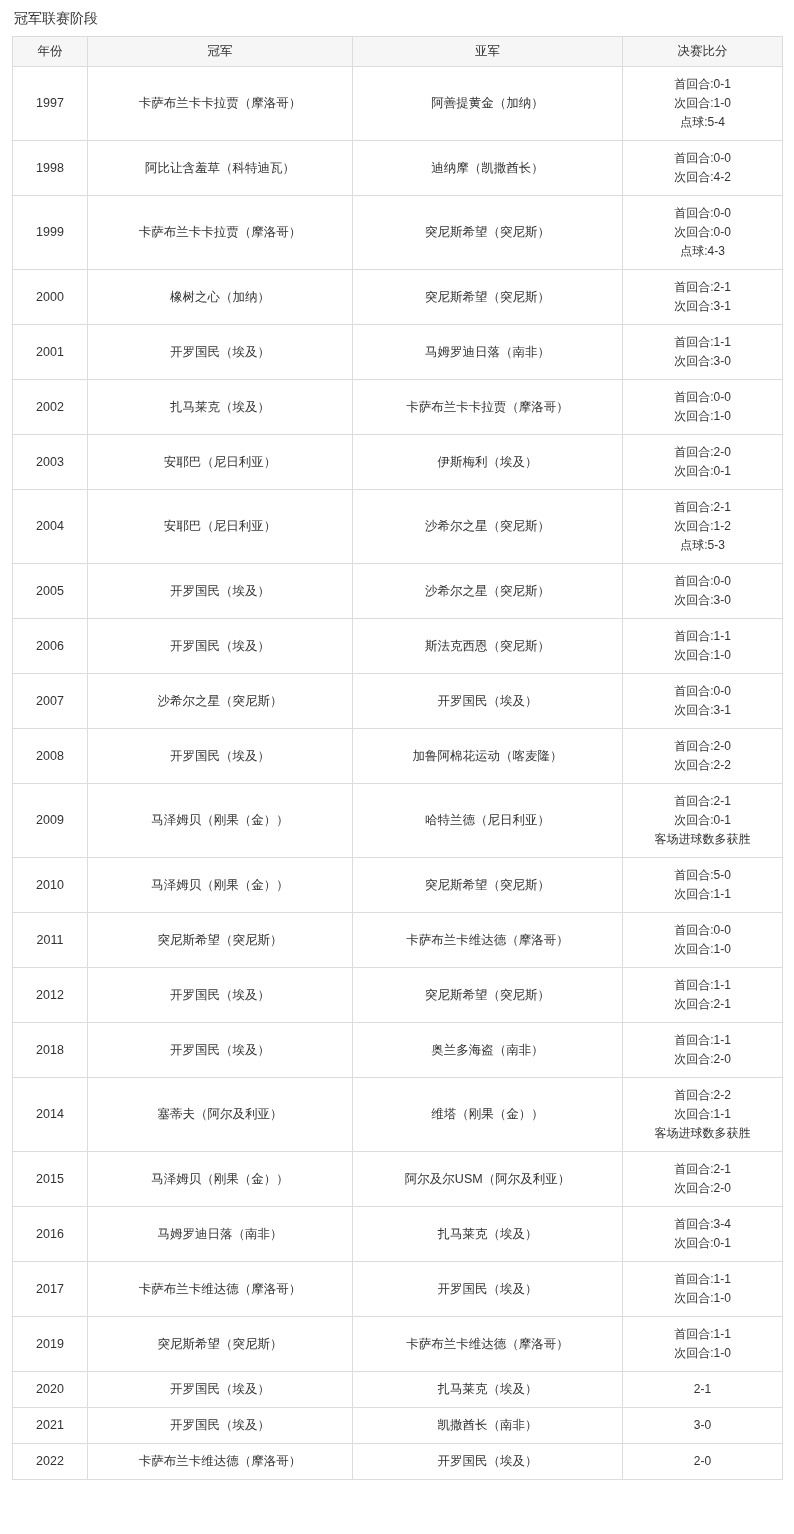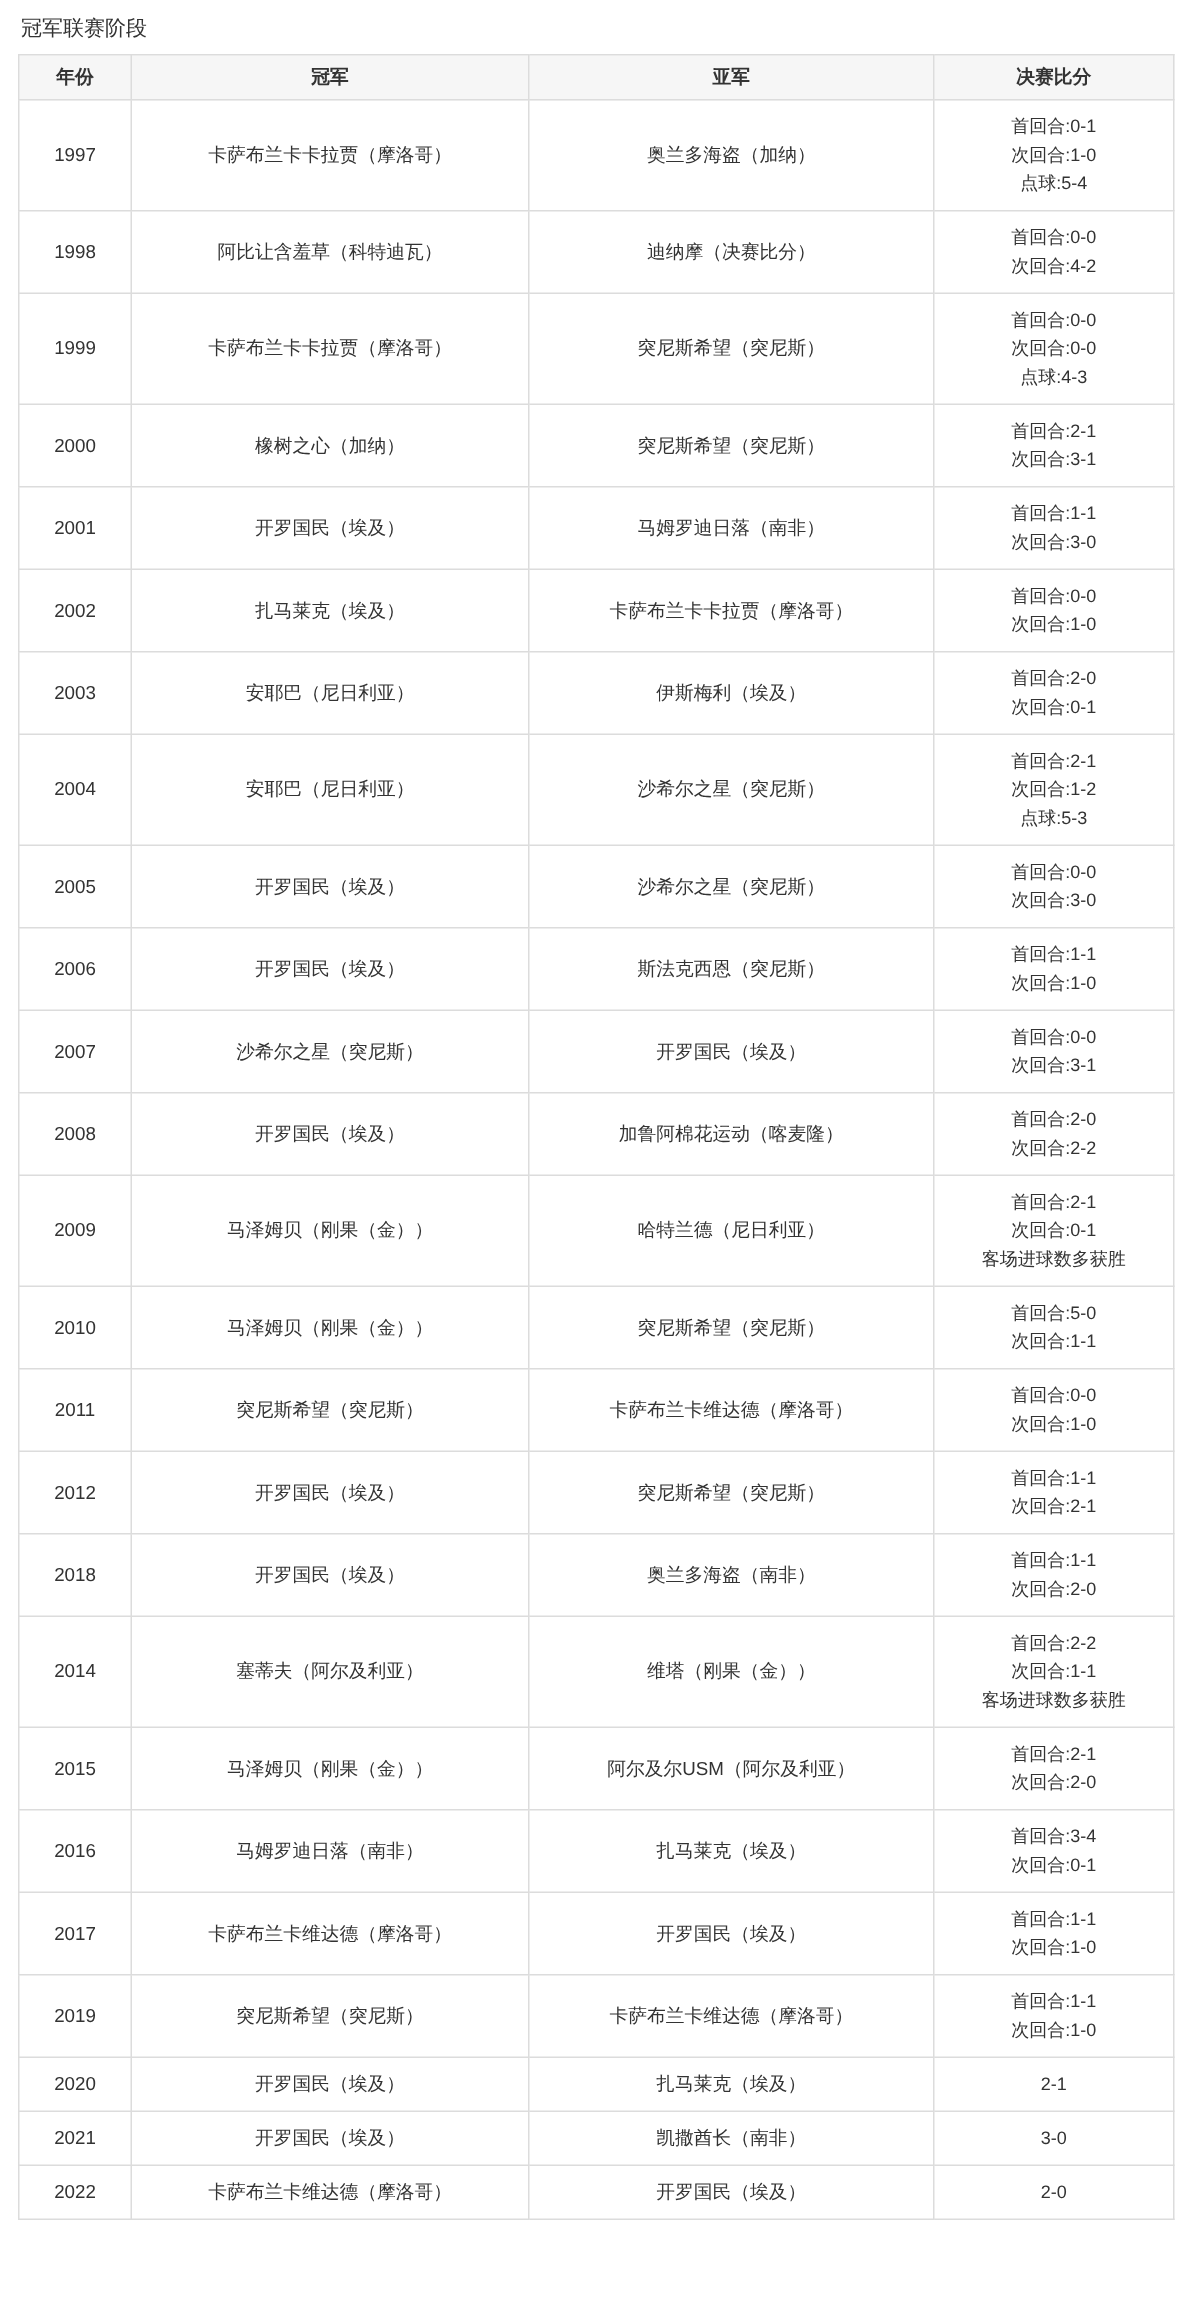--- a/index.html
+++ b/index.html
@@ -34,21 +34,21 @@
   table.champions th,
   table.champions td {
     border: 1px solid #dcdcdc;
     text-align: center;
     vertical-align: middle;
     color: #333333;
     line-height: 19px;
   }
   table.champions thead th {
     background: #f6f6f6;
-    font-weight: bold;
+    font-weight: normal;
     height: 30px;
     font-size: 12.5px;
     padding: 0 2px;
   }
   table.champions tbody td {
     padding: 8px 4px;
     font-weight: normal;
   }
   col.c-year { width: 75px; }
   col.c-champ { width: 265px; }
@@ -82,31 +82,31 @@
         <th>年份</th>
         <th>冠军</th>
         <th>亚军</th>
         <th>决赛比分</th>
       </tr>
     </thead>
     <tbody id="table-body">
         <tr>
           <td>1997</td>
           <td>卡萨布兰卡卡拉贾（摩洛哥）</td>
-          <td>奥兰多海盗（加纳）</td>
+          <td>阿善提黄金（加纳）</td>
           <td class="score">
             <span class="line">首回合:0-1</span>
             <span class="line">次回合:1-0</span>
             <span class="line">点球:5-4</span>
           </td>
         </tr>
         <tr>
           <td>1998</td>
           <td>阿比让含羞草（科特迪瓦）</td>
-          <td>迪纳摩（决赛比分）</td>
+          <td>迪纳摩（凯撒酋长）</td>
           <td class="score">
             <span class="line">首回合:0-0</span>
             <span class="line">次回合:4-2</span>
           </td>
         </tr>
         <tr>
           <td>1999</td>
           <td>卡萨布兰卡卡拉贾（摩洛哥）</td>
           <td>突尼斯希望（突尼斯）</td>
           <td class="score">

